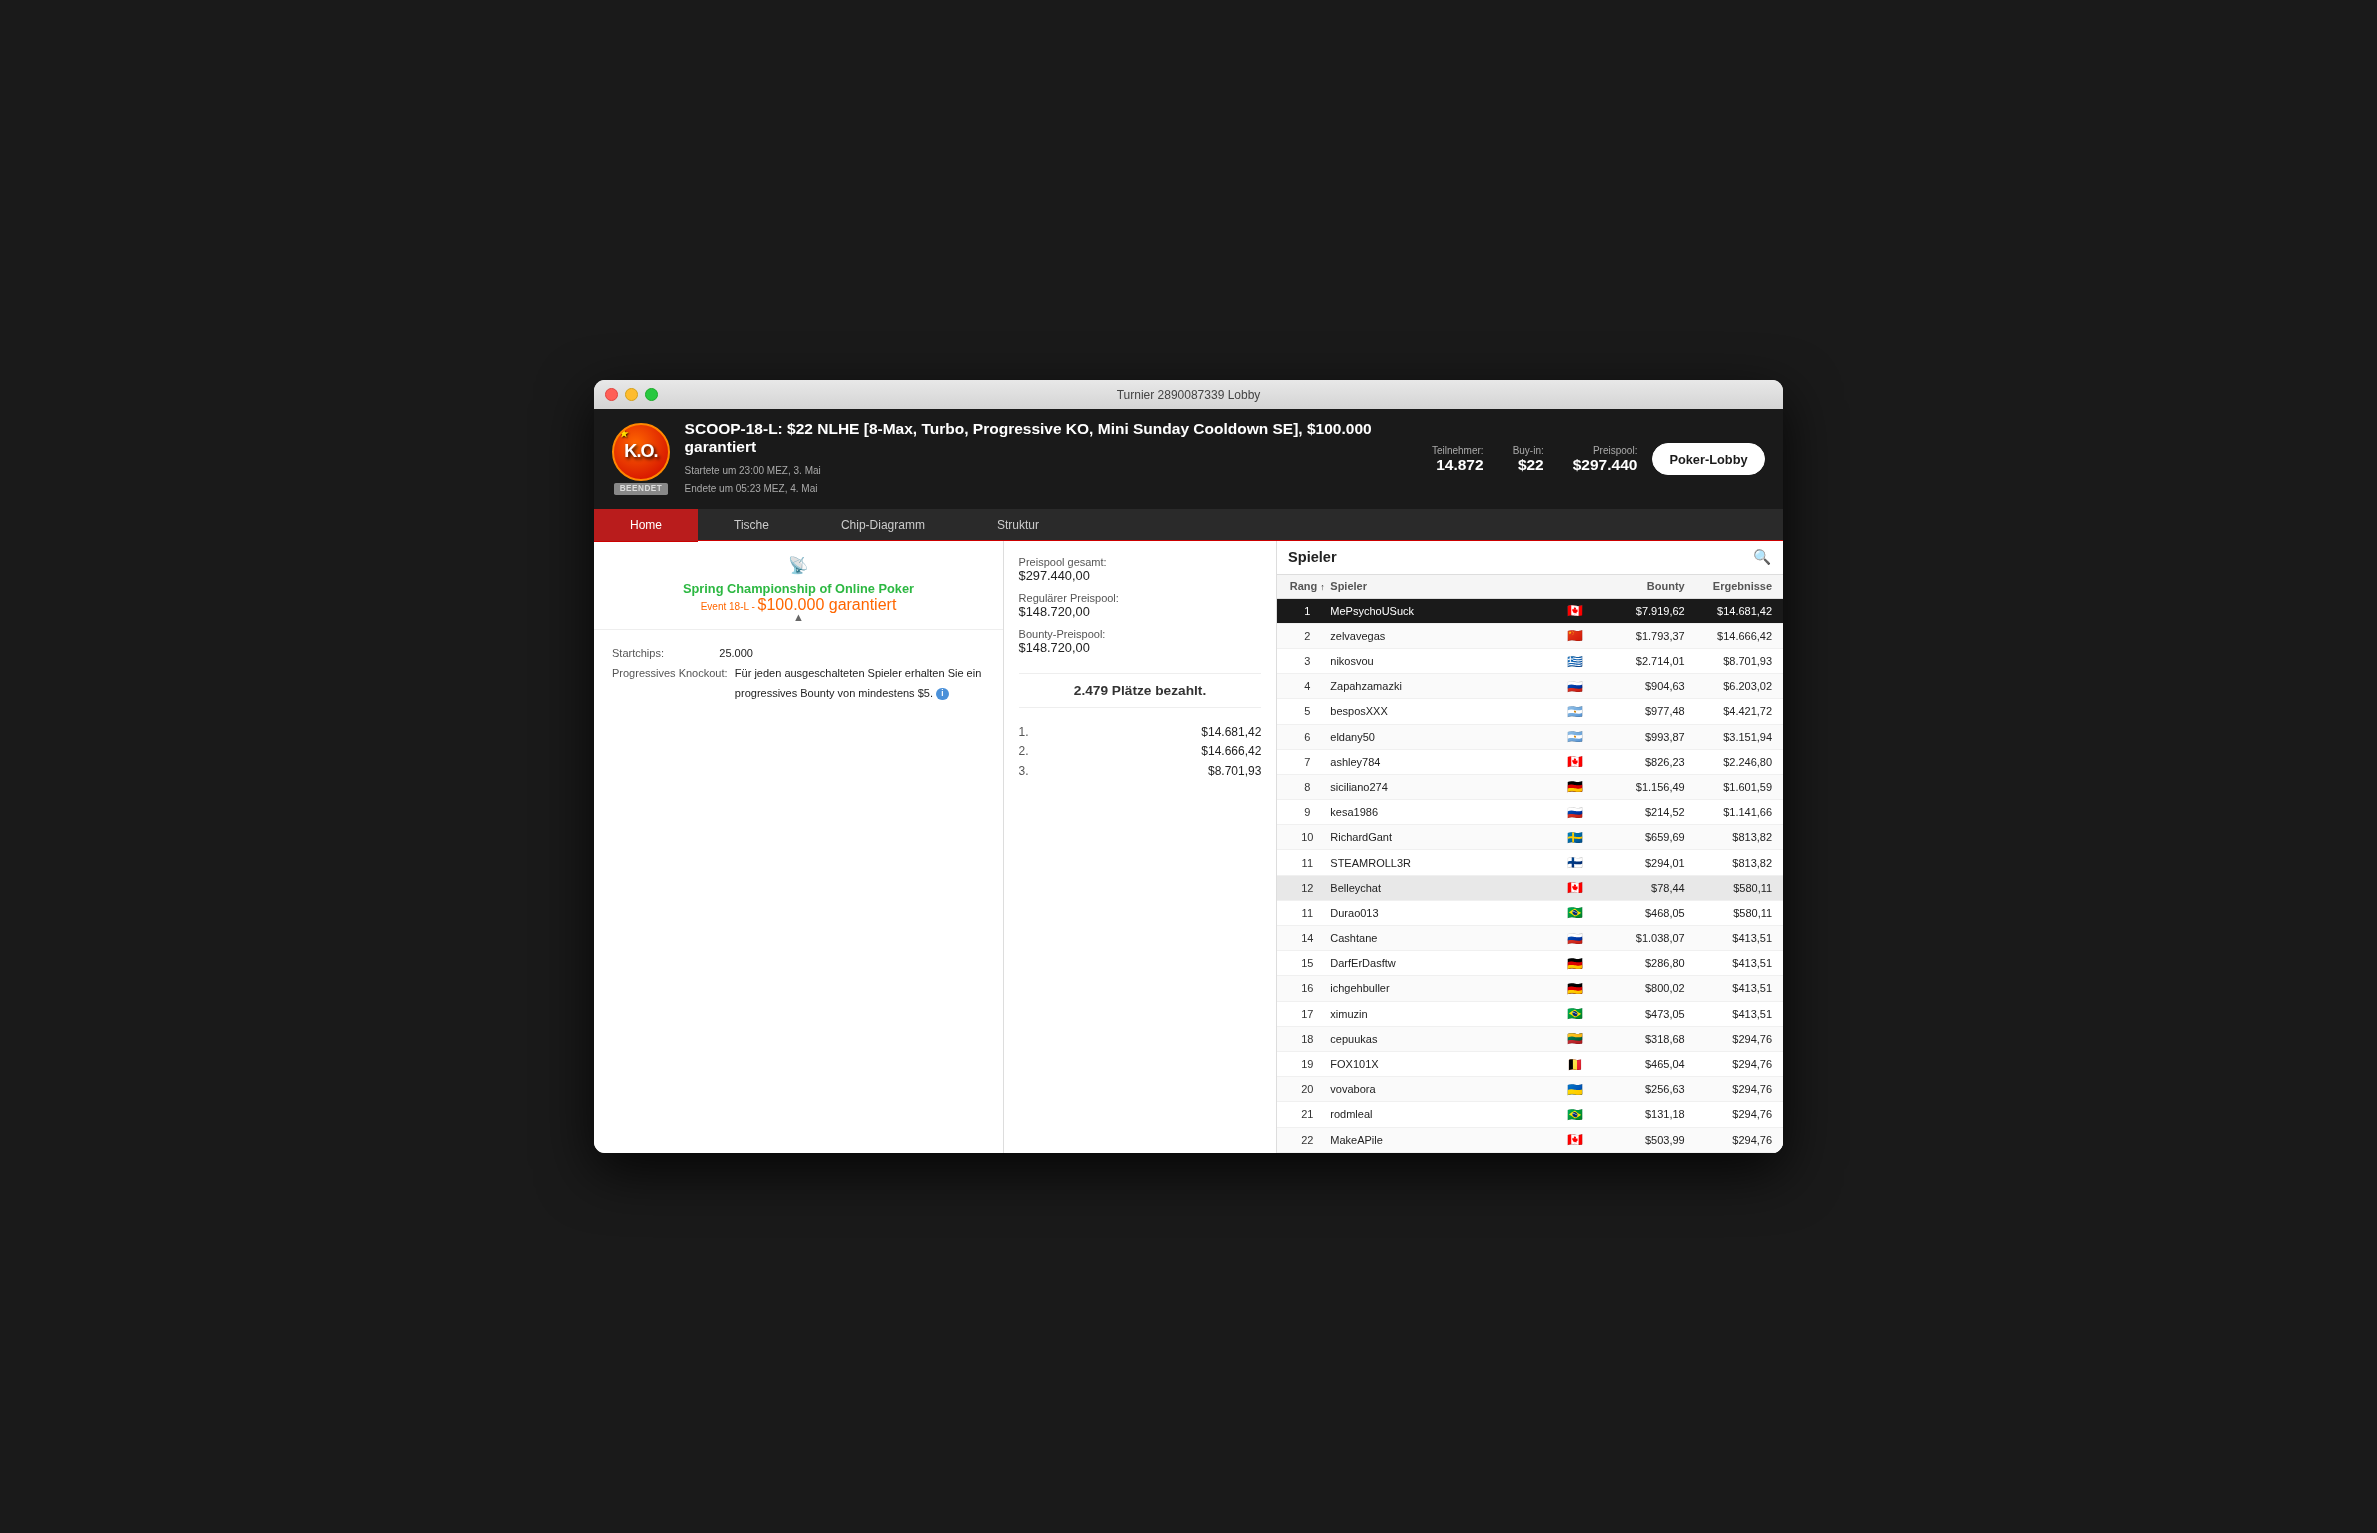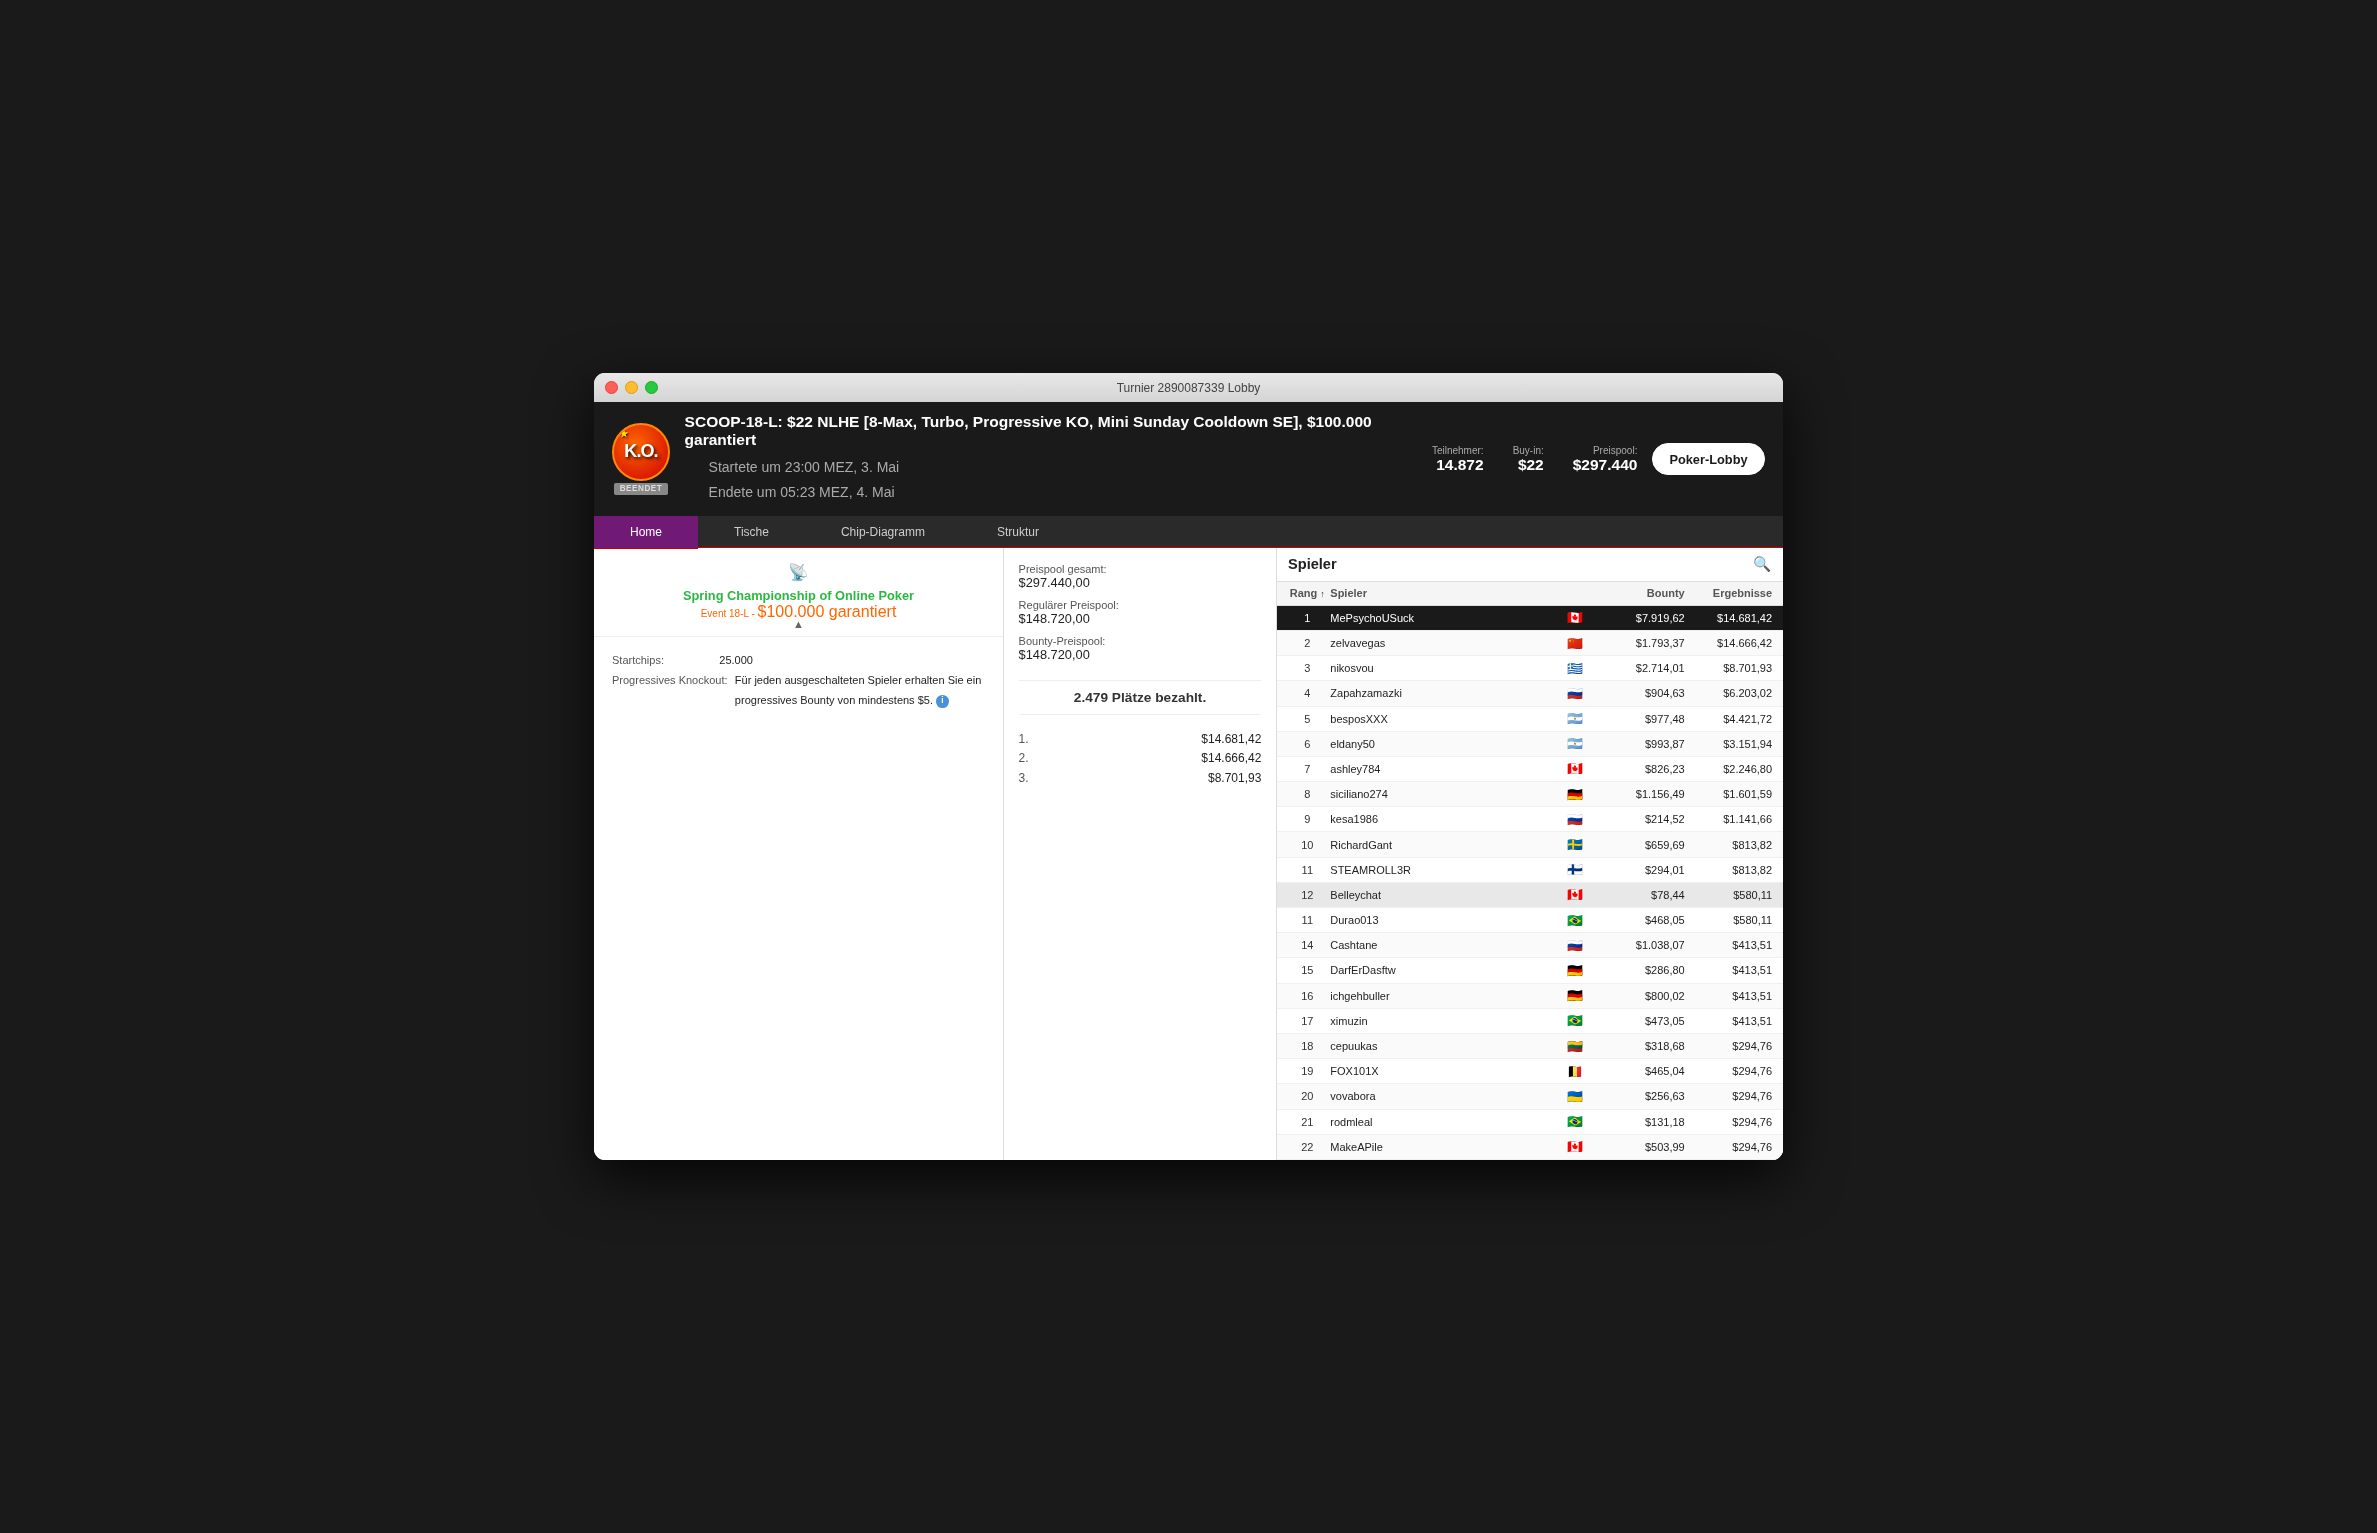--- a/index.html
+++ b/index.html
@@ -100,23 +100,22 @@
       flex: 1;
     }
     .header-title {
       color: white;
       font-size: 15.5px;
       font-weight: 700;
       margin-bottom: 5.5px;
     }
     .header-times {
       color: #aaa;
-      font-size: 14px;
+      font-size: 10px;
       line-height: 1.8;
-      margin-left: 24px;
     }
     .header-stats {
       display: flex;
       gap: 29px;
       align-items: flex-end;
       color: white;
     }
     .stat-group {
       text-align: right;
     }
@@ -150,21 +149,21 @@
       padding: 9px 36px;
       color: #ccc;
       font-size: 12px;
       font-weight: 500;
       cursor: pointer;
       border-bottom: 1.8px solid transparent;
       margin-bottom: -1.8px;
     }
     .nav-tab.active {
       color: white;
-      background: #701a75;
+      background: #b91c1c;
       border-bottom: 1.8px solid #cc0000;
     }
     
     .main-content {
       display: flex;
       background: white;
       min-height: 547px;
     }
     
     .left-panel {

